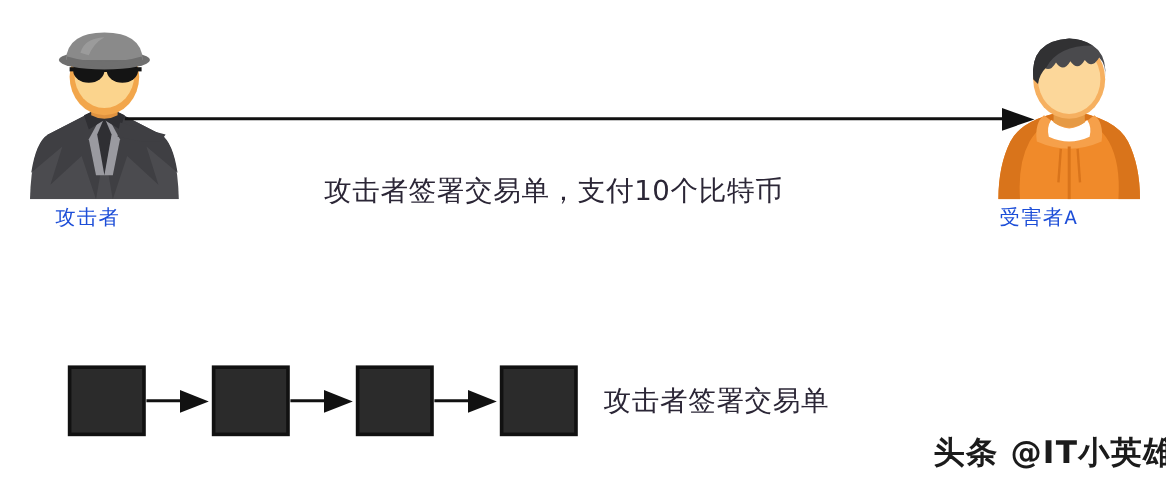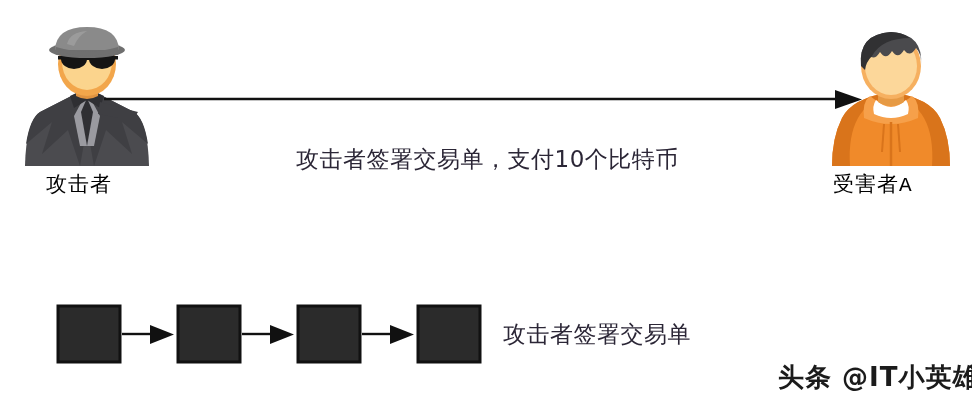--- a/index.html
+++ b/index.html
@@ -29,39 +29,39 @@
   }
   .actor-victim {
     left: 830px;
     top: 26px;
     width: 122px;
     height: 140px;
   }
 
   
   .caption {
-    font-size: 21px;
-    color: #000000;
+    font-size: 17px;
+    color: #1d4ed8;
     letter-spacing: 1px;
     white-space: nowrap;
     font-family: "DejaVu Sans", "Liberation Sans", sans-serif;
   }
   .caption-attacker {
     left: 46px;
     top: 170px;
   }
   .caption-victim {
     left: 833px;
     top: 170px;
     font-family: Liberation Mono, monospace;
   }
 
   
   .tx-label {
-    left: 296px;
+    left: 270px;
     top: 144px;
     font-size: 23px;
     color: #2b2636;
     white-space: nowrap;
     letter-spacing: 0.5px;
   }
 
   
   .main-arrow {
     left: 100px;

